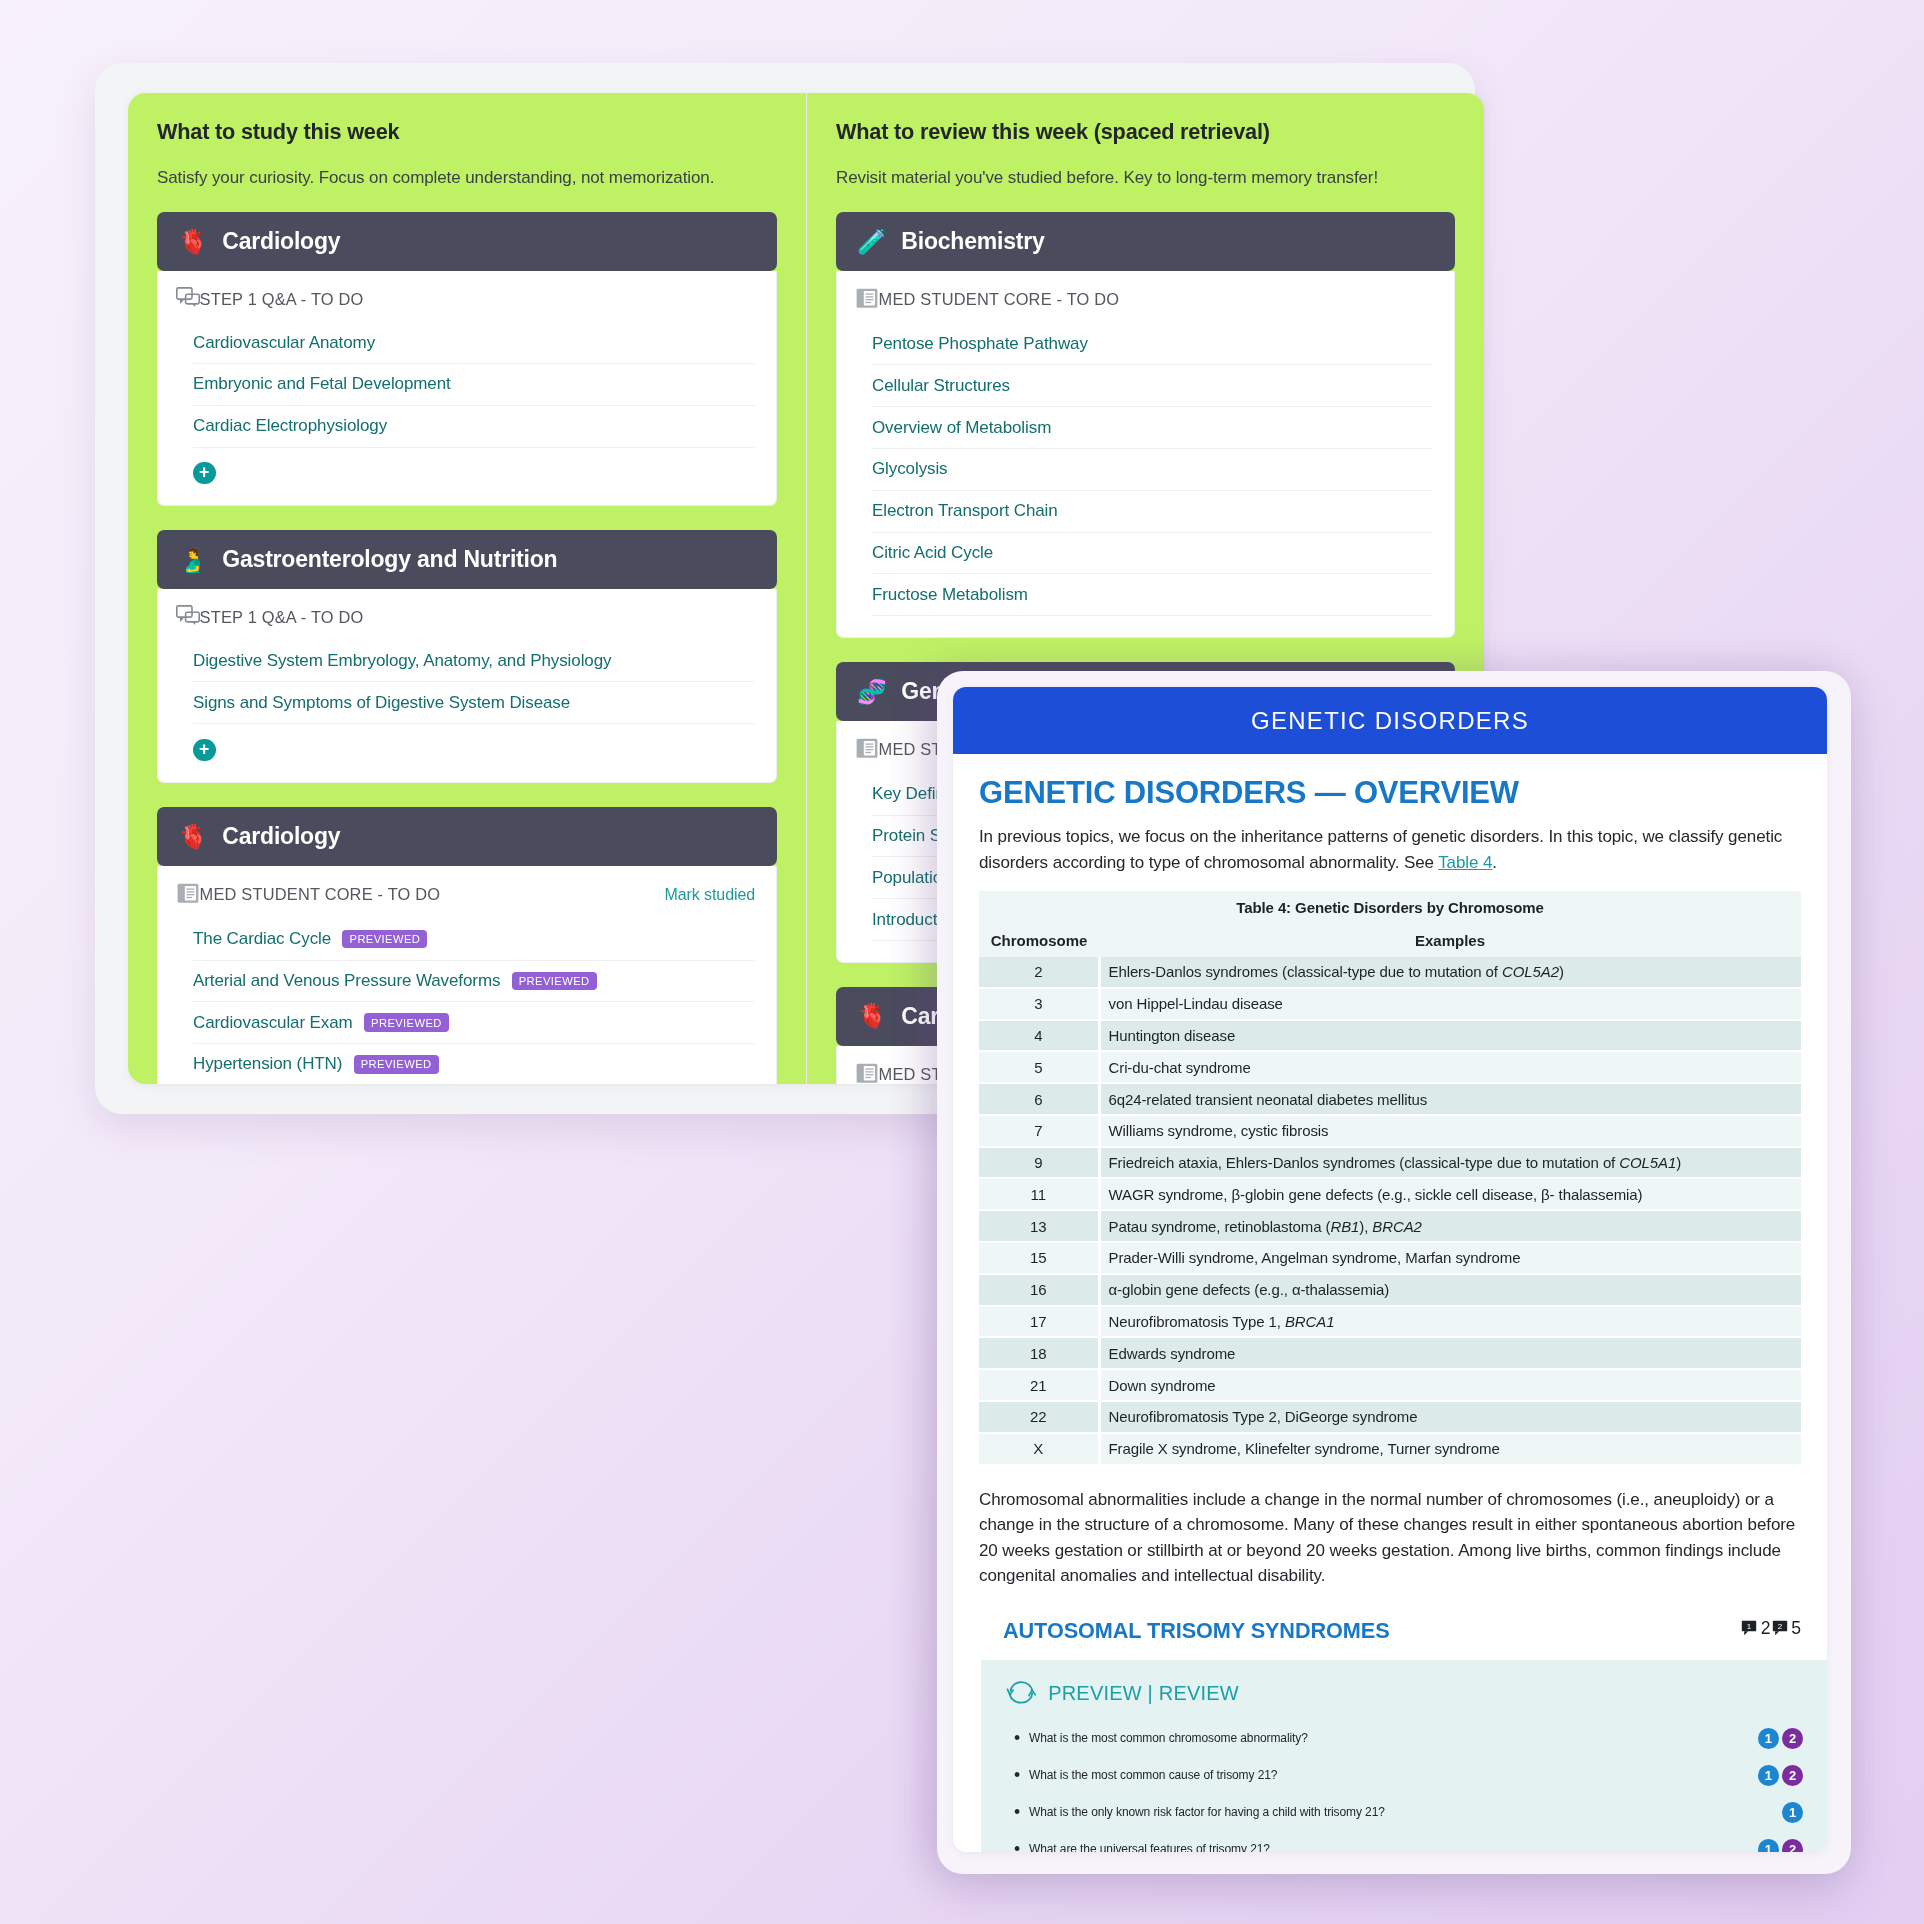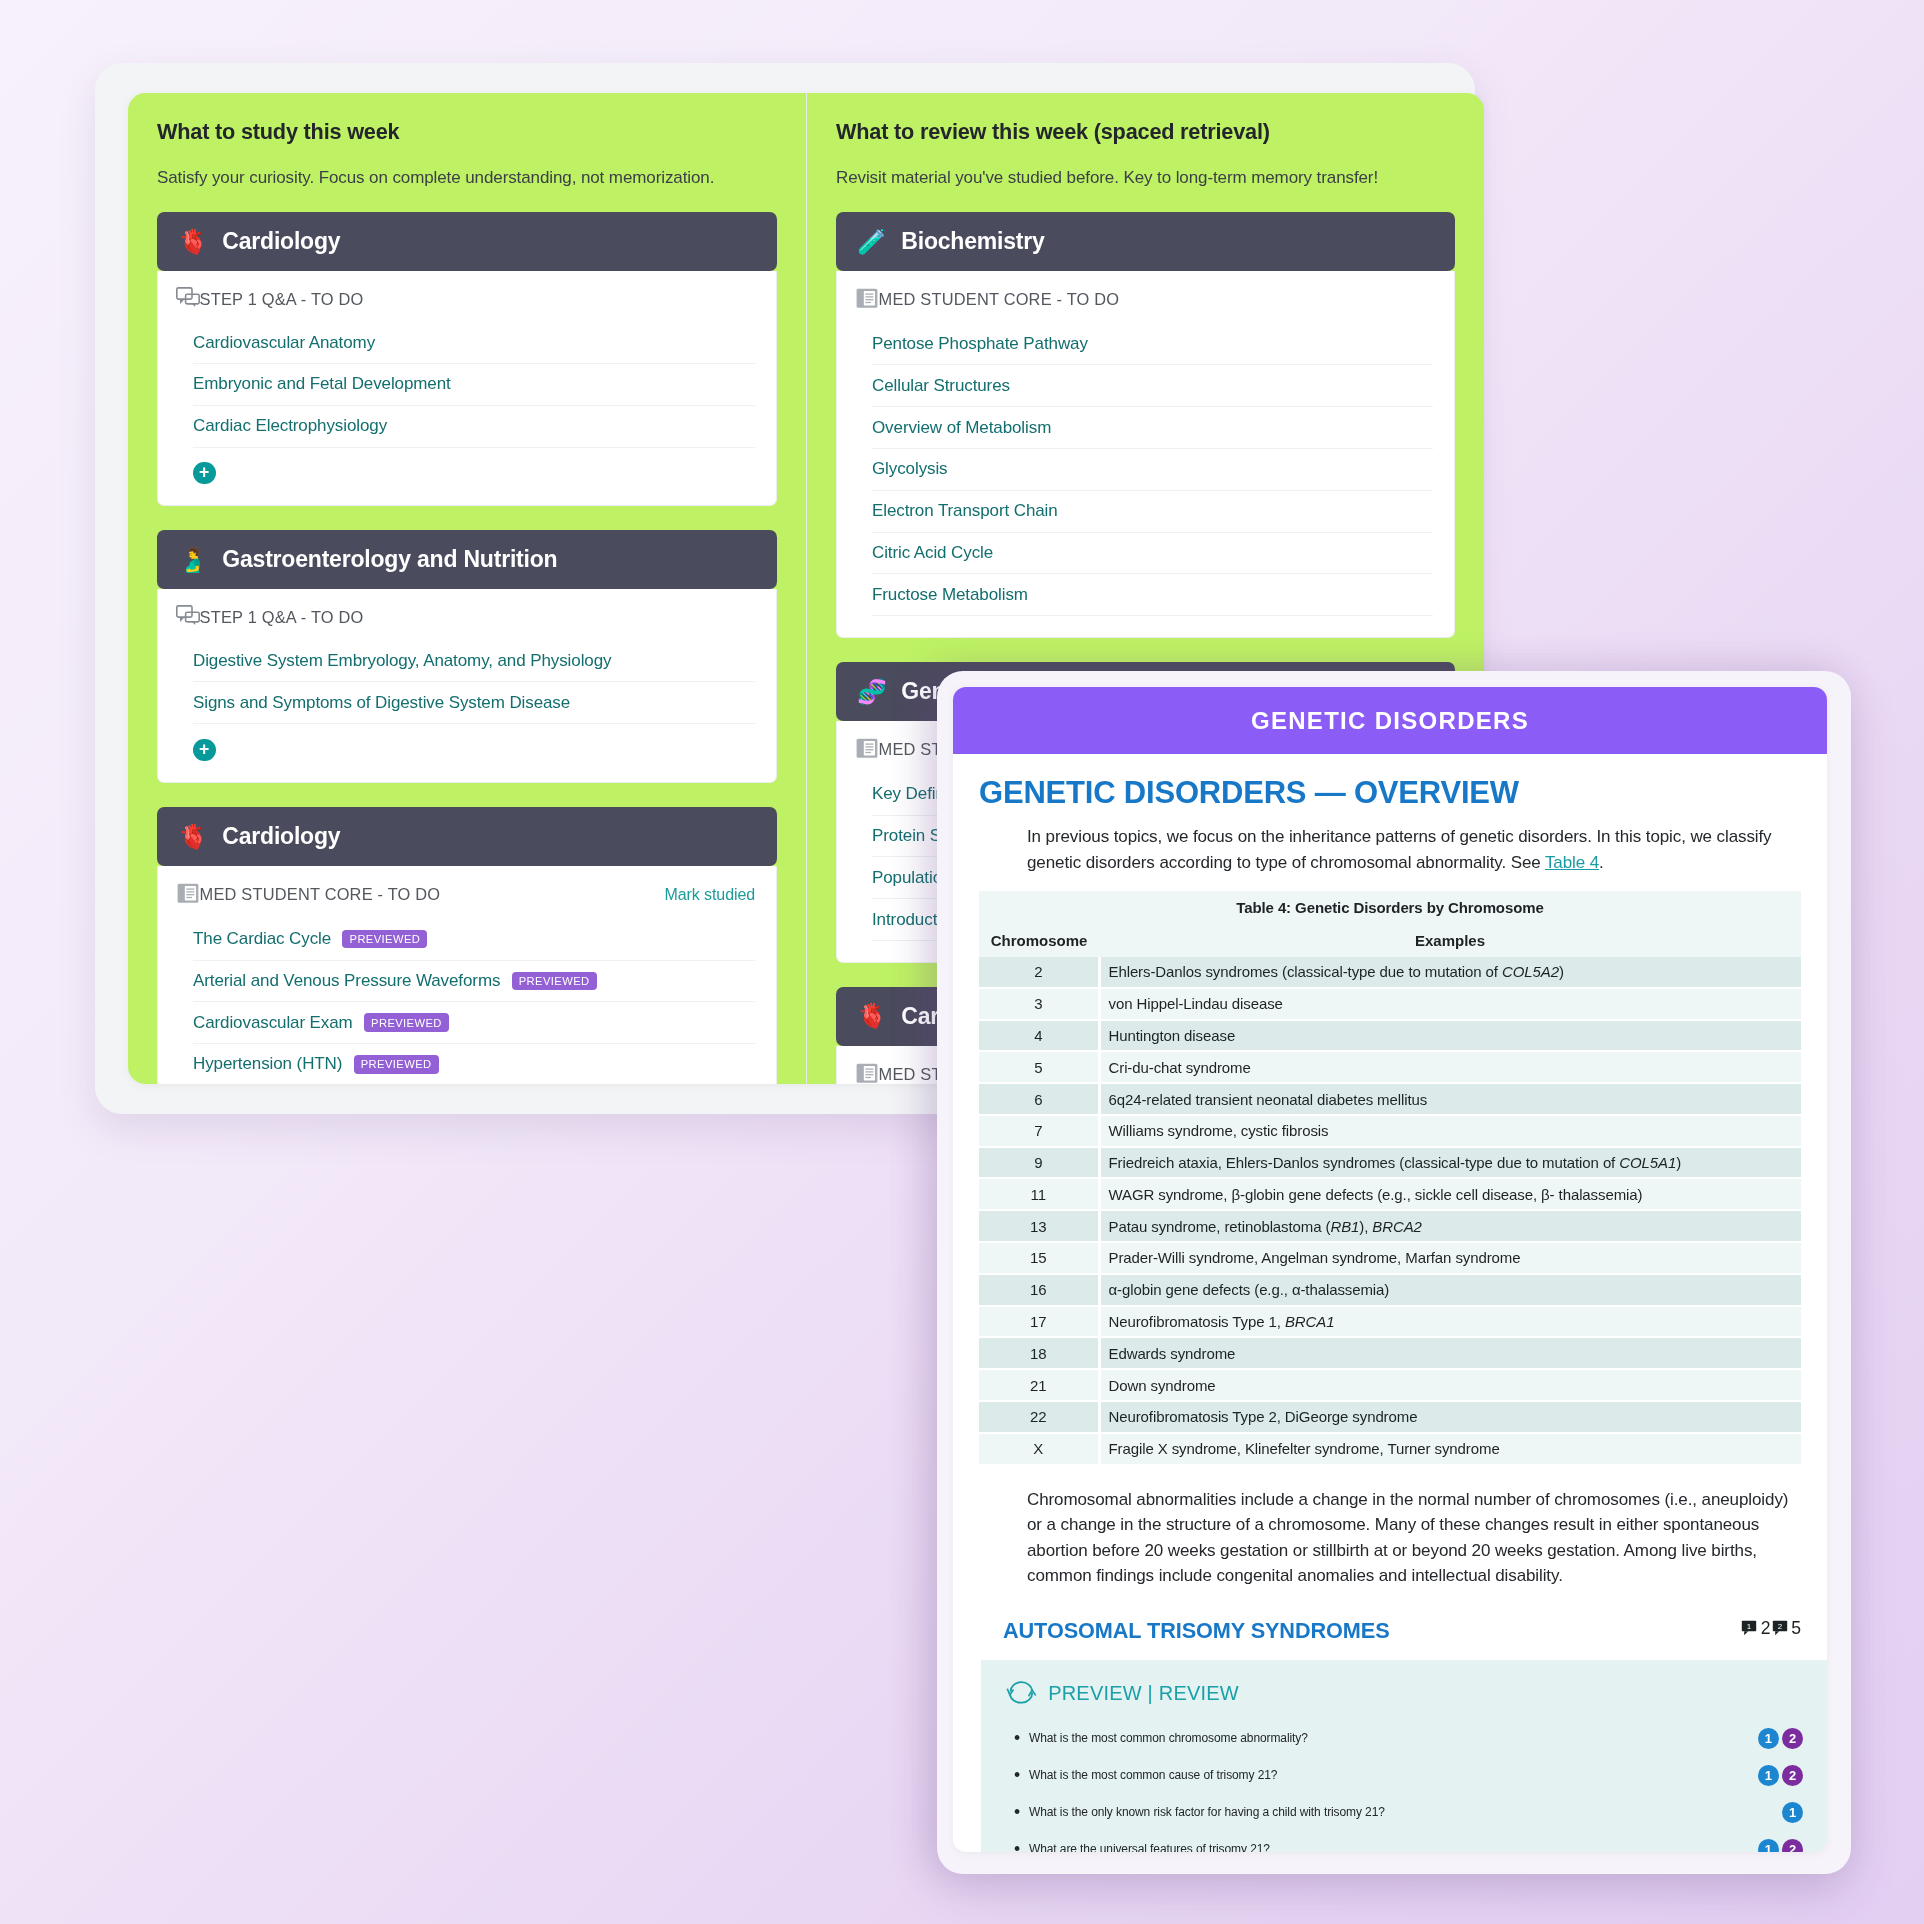--- a/index.html
+++ b/index.html
@@ -144,46 +144,44 @@
   .front-card {
     position: absolute;
     left: 953px; top: 687px;
     width: 874px; height: 1165px;
     background: #ffffff;
     border-radius: 13px;
     box-shadow: 0 1.6px 8px rgba(0,0,0,0.05);
     overflow: hidden;
   }
   .doc-titlebar {
-    background: #8b5cf6;
+    background: #1d4ed8;
     height: 67px;
     display: flex;
     align-items: center;
     justify-content: center;
-    font-weight: bold;
   }
   .doc-titlebar-text {
     color: #ffffff;
     font-size: 24px;
     letter-spacing: 1.3px;
   }
   .doc-body { padding: 21px 26px 0 26px; }
   .doc-h1 {
     color: #1878c8;
     font-size: 31px;
     font-weight: bold;
     letter-spacing: -0.2px;
     margin-bottom: 13px;
   }
   .doc-p {
     font-size: 17px;
     line-height: 1.5;
     color: #24272b;
     letter-spacing: -0.1px;
-    margin-left: 48px;
   }
   .doc-link { color: #1b9aa3; }
 
   .tbl { width: 100%; border-collapse: collapse; margin-top: 16px; }
   .tbl-caption {
     background: #0aa9a9;
     color: #fff;
     font-size: 15.2px;
     font-weight: bold;
     text-align: center;

